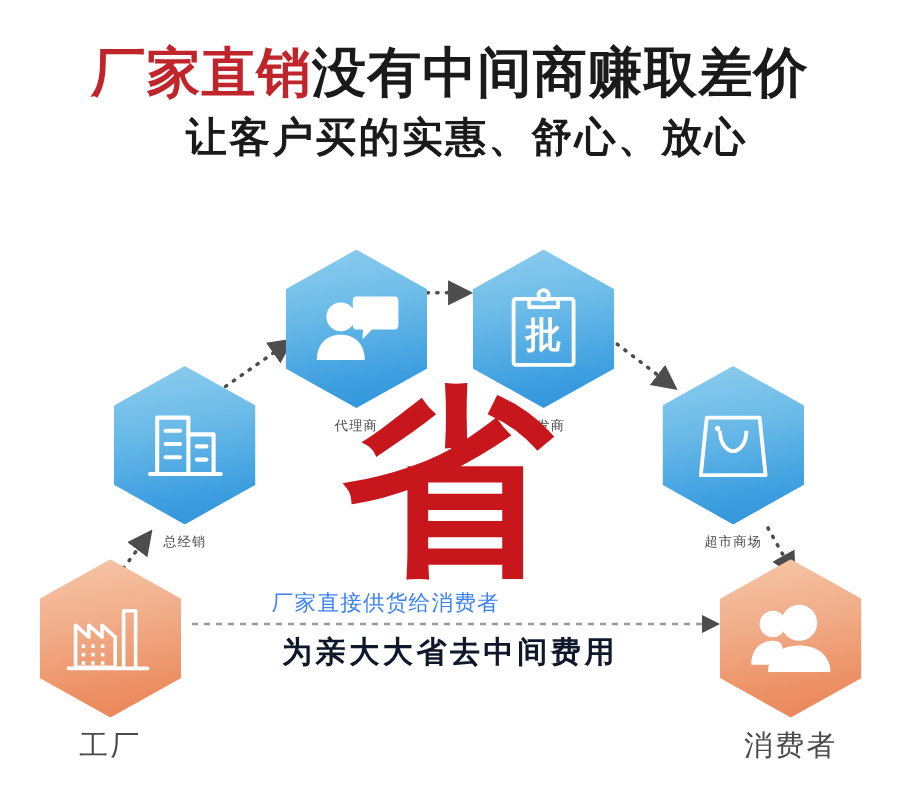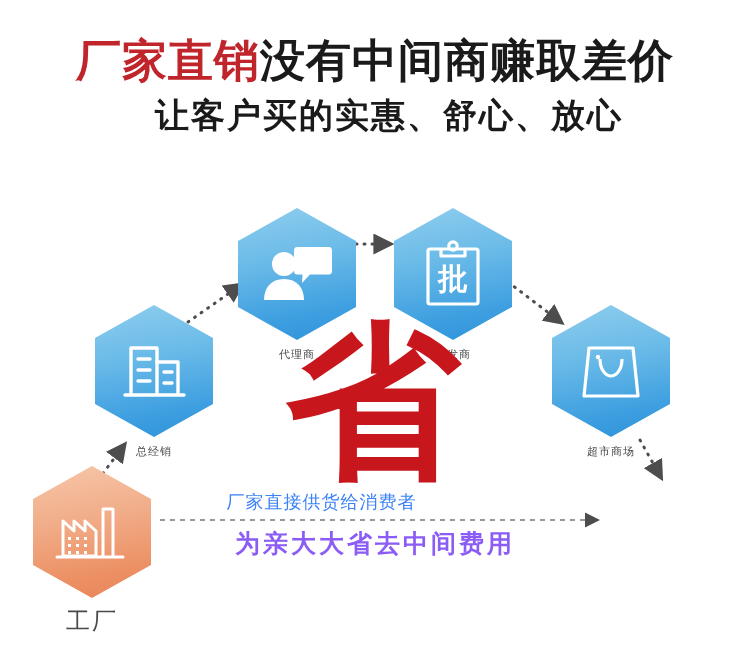--- a/index.html
+++ b/index.html
@@ -135,21 +135,21 @@
     white-space: nowrap;
   }
   .caption-bottom {
     position: absolute;
     left: 0;
     top: 527px;
     width: 750px;
     text-align: center;
     font-size: 25px;
     font-weight: bold;
-    color: #8b5cf6;
+    color: #0f172a;
     letter-spacing: 3px;
     white-space: nowrap;
   }
 </style>
 </head>
 <body>
 
 <div id="canvas">
 
   <div class="headline-block">
@@ -254,20 +254,33 @@
         <g fill="none" stroke="#ffffff" stroke-width="3.2" stroke-linejoin="round">
           <path d="M9 8 L53 8 L58 56 L4 56 Z"></path>
           <path d="M20 19 C20 30 26 36 31 36 C36 36 42 30 42 19"></path>
         </g>
         <circle cx="18" cy="17" r="2.2" fill="#ffffff"></circle>
       </svg>
     </div>
     <div class="node-label">超市商场</div>
   </div>
 
+  <div class="node" id="node-consumer">
+    <div class="hex orange">
+      <svg width="74" height="60" viewBox="0 0 74 60">
+        <g fill="#ffffff">
+          <circle cx="22" cy="18" r="11"></circle>
+          <path d="M22 32 C11 32 4 40 4 52 L30 52 C30 40 33 32 22 32 Z"></path>
+          <circle cx="44" cy="17" r="15"></circle>
+          <path d="M44 36 C27 36 18 46 18 58 L70 58 C70 46 61 36 44 36 Z"></path>
+        </g>
+      </svg>
+    </div>
+    <div class="node-label big">消费者</div>
+  </div>
 
   <div class="stamp">
     <div class="stamp-char">省</div>
   </div>
 
   <div class="caption-top">厂家直接供货给消费者</div>
   <div class="caption-bottom">为亲大大省去中间费用</div>
 
 </div>
 

